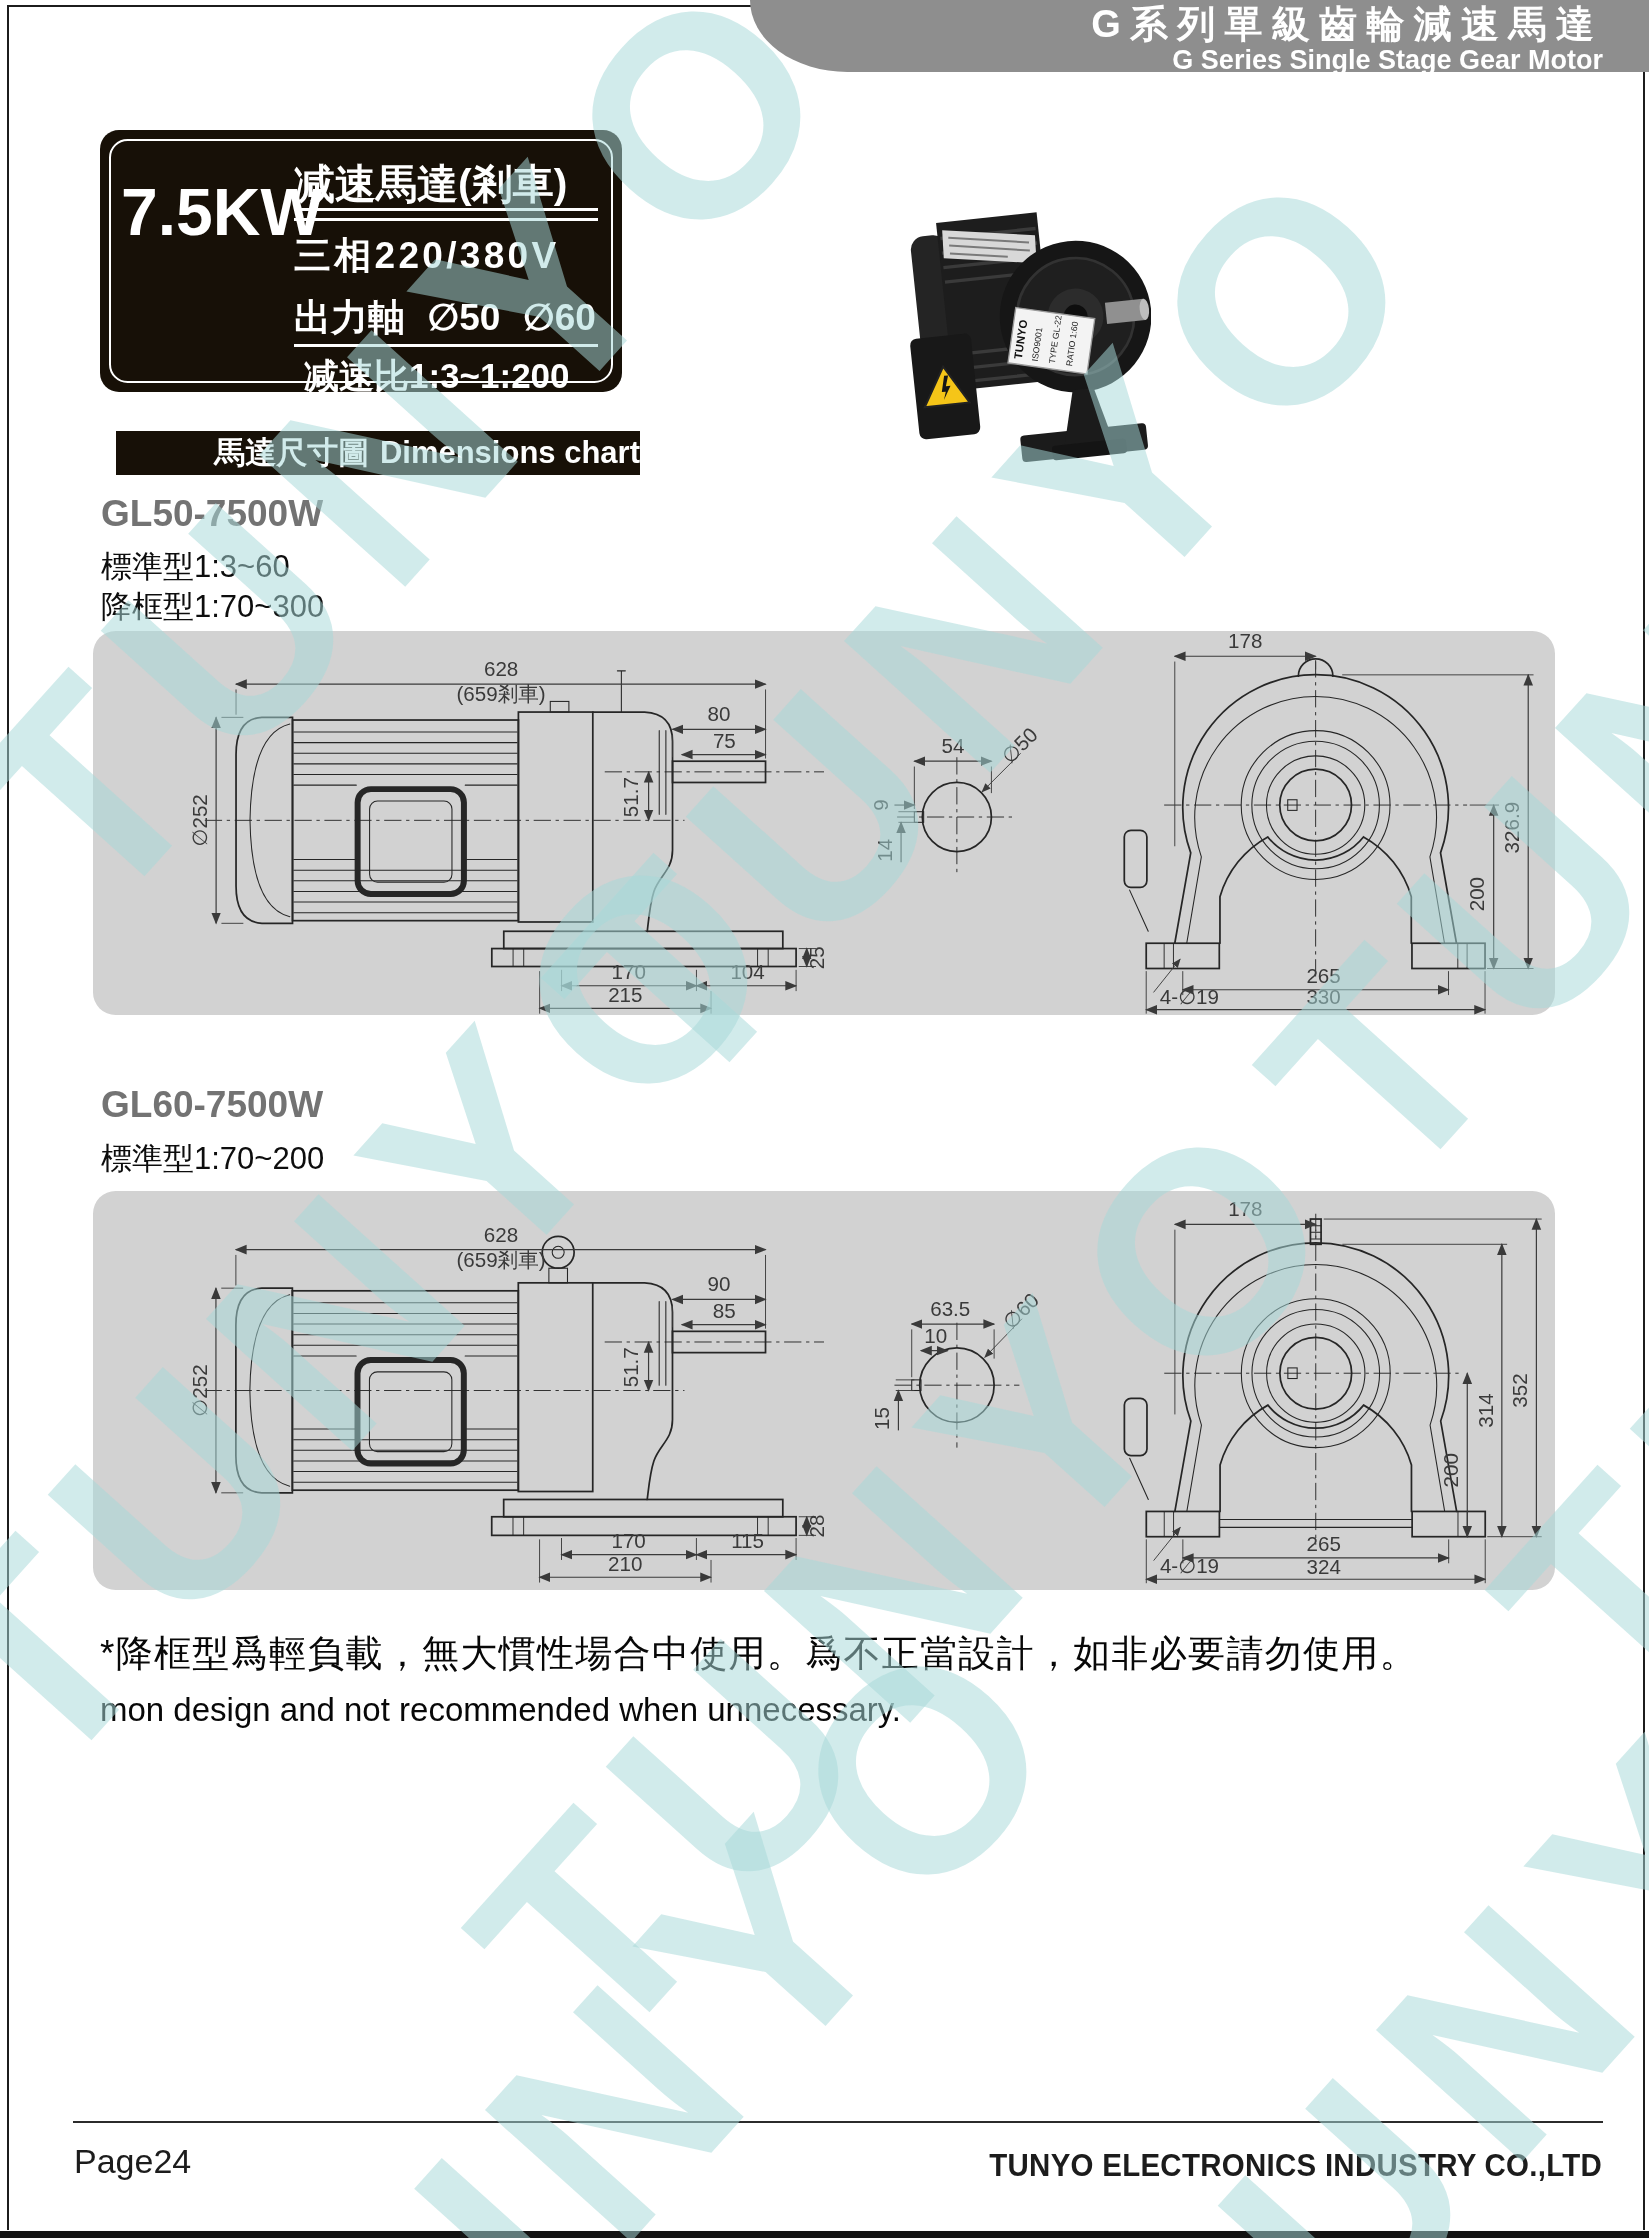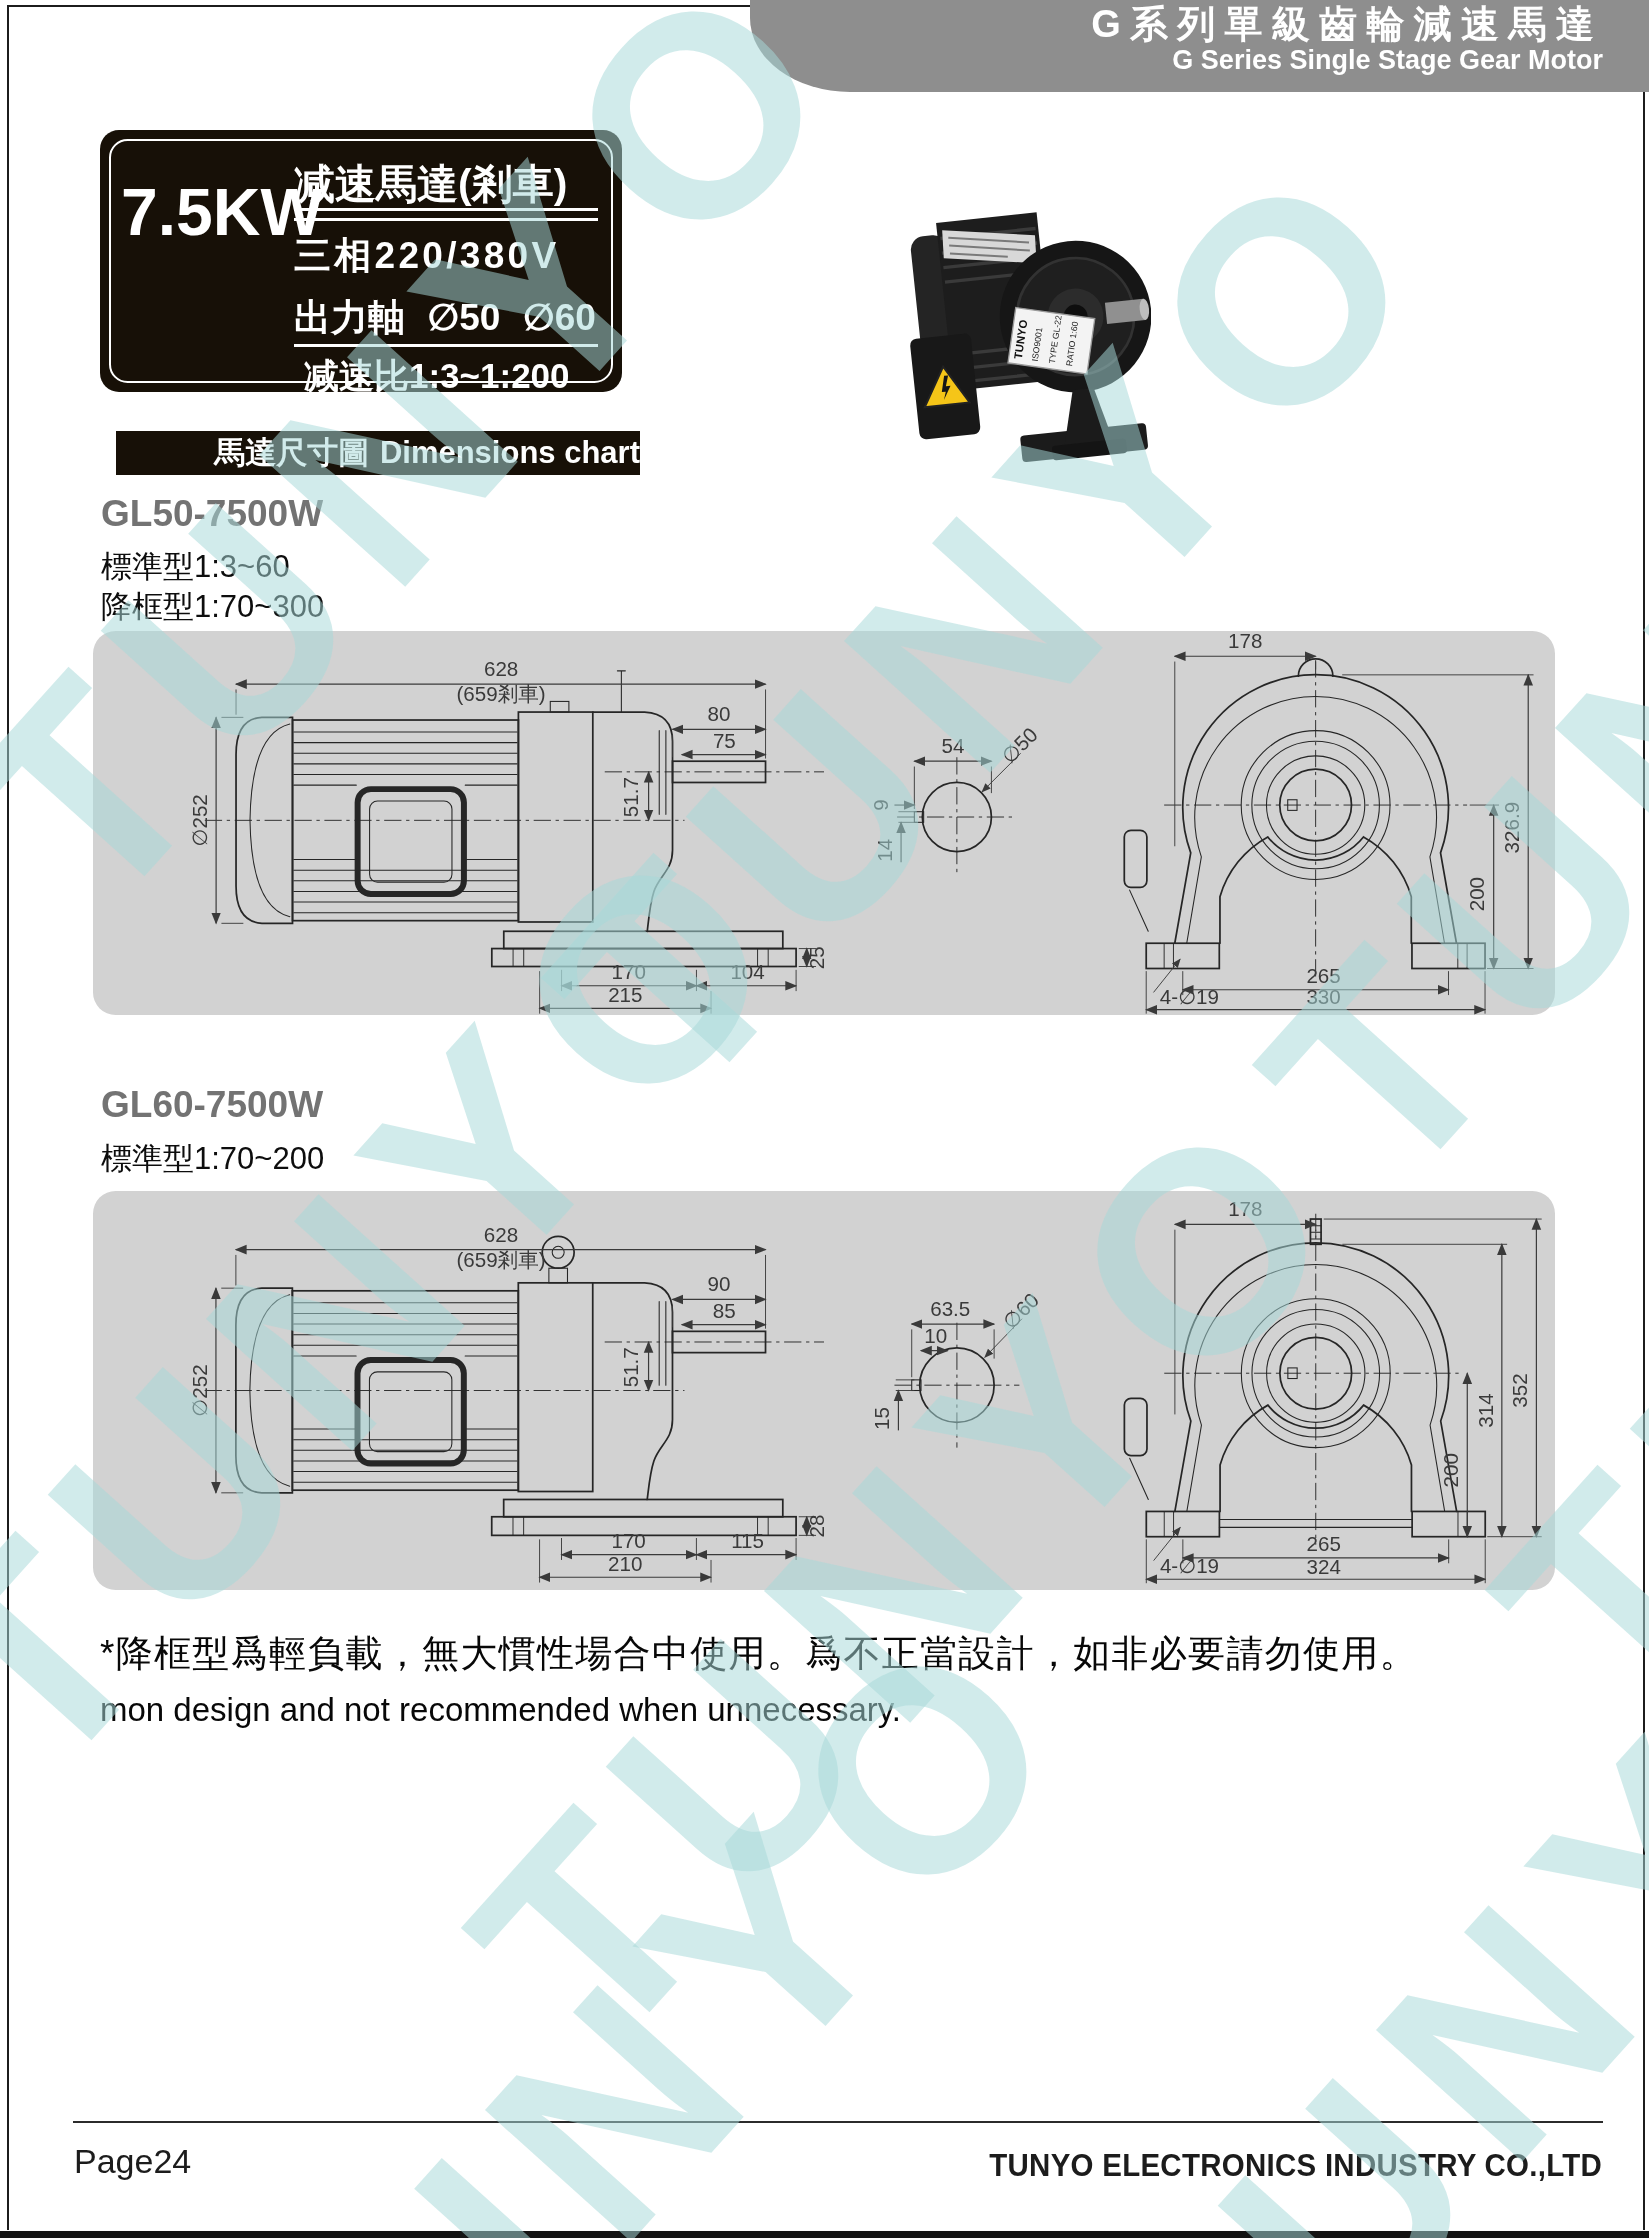--- a/index.html
+++ b/index.html
@@ -3,21 +3,21 @@
 <meta charset="utf-8">
 <style>
   html,body{margin:0;padding:0;background:#ffffff;}
   .page{position:relative;width:1650px;height:2239px;background:#ffffff;overflow:hidden;
         font-family:"Liberation Sans","DejaVu Sans",sans-serif;color:#111;}
   
   .frame{position:absolute;left:6.6px;top:5.3px;right:4.7px;bottom:8.6px;
          border-left:2px solid #1c1c1c;border-top:2px solid #1c1c1c;border-right:2px solid #1c1c1c;z-index:1;}
   .bottom-bar{position:absolute;left:0;bottom:0;width:100%;height:8px;background:#141414;z-index:6;}
   
-  .banner{position:absolute;left:750px;top:0;right:0;height:92px;background:#8e8e8e;
+  .banner{position:absolute;left:750px;top:0;right:0;height:72px;background:#8e8e8e;
           border-bottom-left-radius:100px 74px;z-index:5;color:#fff;text-align:right;padding-right:47px;box-sizing:border-box;}
   .banner .zh{font-size:38px;font-weight:bold;letter-spacing:9.3px;line-height:1;margin-top:5.3px;}
   .banner .en{font-size:27px;font-weight:bold;letter-spacing:0px;line-height:1;margin-top:4px;}
   
   .spec-box{position:absolute;left:100px;top:130px;width:522px;height:262px;background:#171007;border-radius:19px;z-index:2;}
   .spec-box .inner{position:absolute;left:9.3px;top:9.3px;right:9.3px;bottom:9.3px;border:2.7px solid #fff;border-radius:18.6px;}
   .spec-box .power{position:absolute;left:21px;top:44px;font-size:66px;font-weight:bold;color:#fff;letter-spacing:0;}
   .spec-box .model{position:absolute;left:17.3px;top:154px;font-size:57px;font-weight:bold;color:#fff;}
   .spec-box .r1{position:absolute;left:194px;top:26.6px;width:307px;font-size:41px;font-weight:bold;color:#fff;white-space:nowrap;}
   .spec-box .rule{position:absolute;left:194px;width:304px;height:3.3px;background:#fff;}

